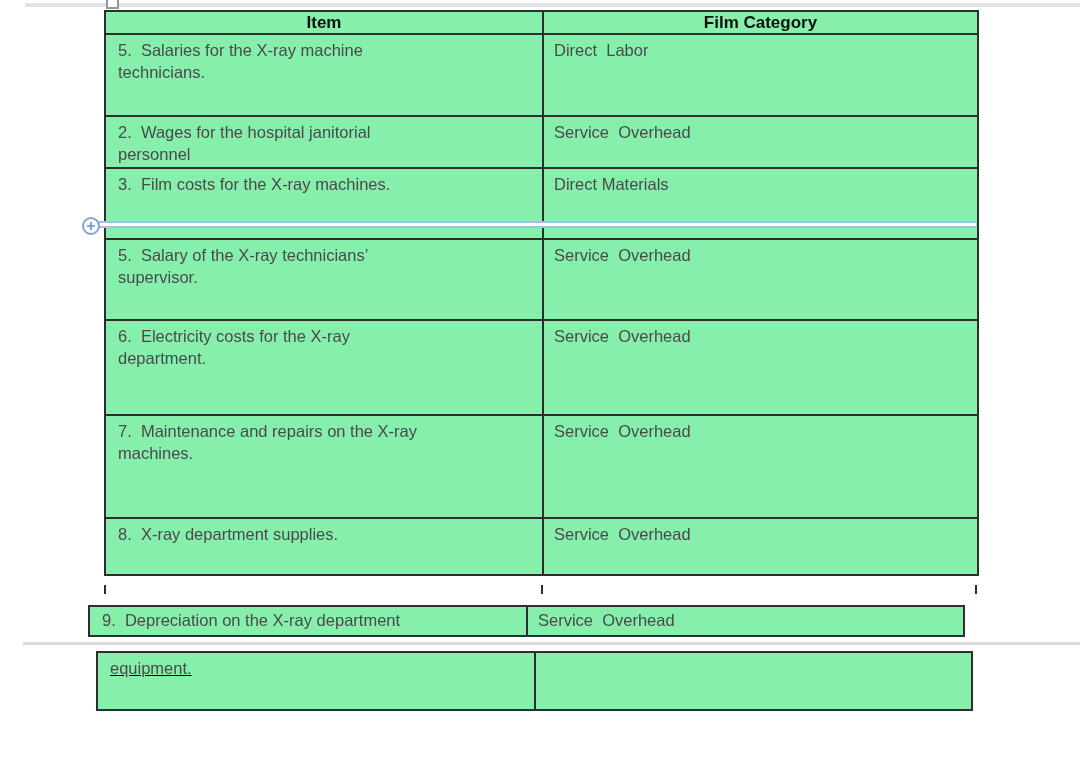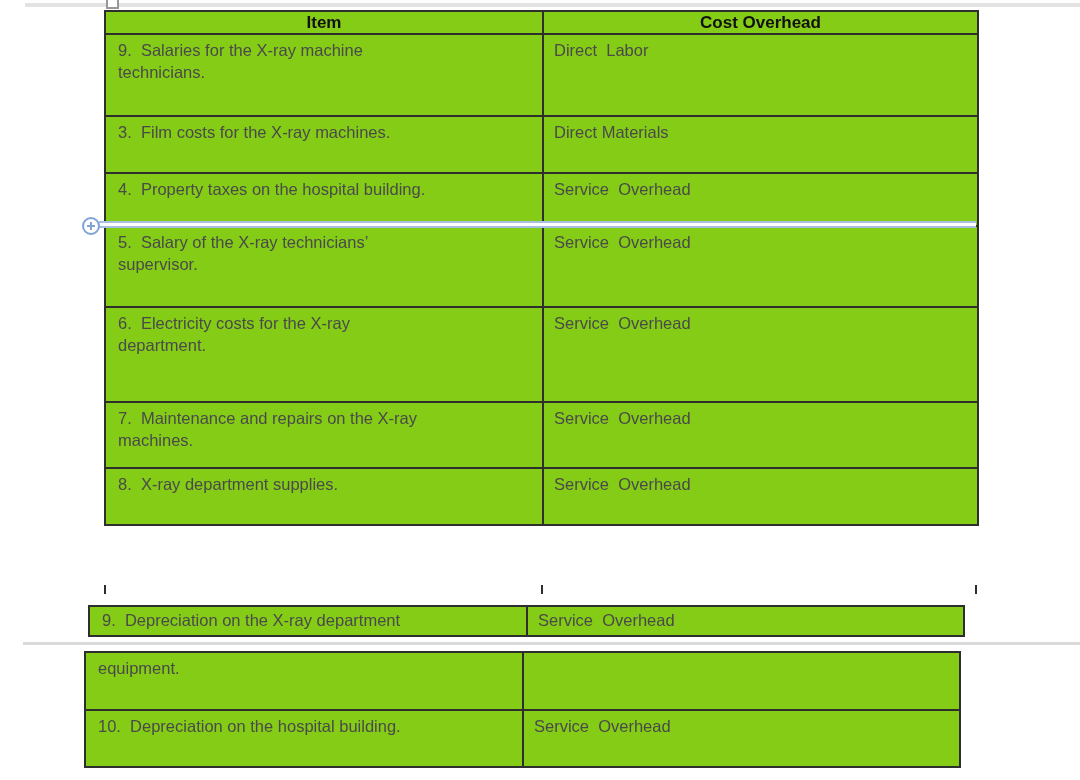--- a/index.html
+++ b/index.html
@@ -25,21 +25,21 @@
   .page-break-line {
     left: 23px; top: 642px; width: 1057px; height: 3px;
     background: #dadada;
   }
 
   
   table {
     border-collapse: collapse;
     table-layout: fixed;
     position: absolute;
-    background: #84cc16;
+    background: #86efac;
   }
   td, th {
     border: 2px solid #2e2e2e;
     vertical-align: top;
     overflow: hidden;
   }
   th {
     font-size: 17px; font-weight: bold; color: #111111;
     text-align: center; padding: 1px 0 0 0;
     white-space: pre-wrap;
@@ -47,21 +47,21 @@
   td {
     font-size: 16.5px; line-height: 22px; color: #4a4a4a;
     white-space: pre-wrap;
     padding: 4px 6px 0 12px;
   }
   td.cat { padding-left: 10px; border-radius: 22px; }
 
   #upper-table { left: 104px; top: 10px; width: 873px; }
   #row9-table  { left: 88px;  top: 605px; width: 875px; }
   #row9-table td { padding-top: 2px; }
-  #cont-table  { left: 84px;  top: 651px; width: 875px; }
+  #cont-table  { left: 96px;  top: 651px; width: 875px; text-decoration: underline; }
 
   
   .stub { width: 2px; height: 9px; background: #2e2e2e; top: 585px; z-index: 1; }
 
   
   .insert-line {
     left: 99px; top: 221px; width: 877px; height: 7px;
     border-top: 2px solid #a6bfe2;
     border-bottom: 2px solid #a6bfe2;
     background: #ffffff;
@@ -89,46 +89,47 @@
 <div class="abs col-marker"></div>
 
 <table id="upper-table">
   <colgroup>
       <col style="width:438px">
       <col style="width:435px">
     </colgroup>
   <tbody>
       <tr style="height:23px">
     <th>Item</th>
-    <th>Cost Overhead</th>
+    <th>Film Category</th>
   </tr>
   <tr style="height:82px">
-    <td>9.  Salaries for the X-ray machine
+    <td>5.  Salaries for the X-ray machine
 technicians.</td>
     <td class="cat">Direct  Labor</td>
   </tr>
-  <tr style="height:57px">
+  <tr style="height:52px">
+    <td>2.  Wages for the hospital janitorial
+personnel</td>
+    <td class="cat">Service  Overhead</td>
+  </tr>
+  <tr style="height:71px">
     <td>3.  Film costs for the X-ray machines.</td>
     <td class="cat">Direct Materials</td>
-  </tr>
-  <tr style="height:53px">
-    <td>4.  Property taxes on the hospital building.</td>
-    <td class="cat">Service  Overhead</td>
   </tr>
   <tr style="height:81px">
     <td>5.  Salary of the X-ray technicians’
 supervisor.</td>
     <td class="cat">Service  Overhead</td>
   </tr>
   <tr style="height:95px">
     <td>6.  Electricity costs for the X-ray
 department.</td>
     <td class="cat">Service  Overhead</td>
   </tr>
-  <tr style="height:66px">
+  <tr style="height:103px">
     <td>7.  Maintenance and repairs on the X-ray
 machines.</td>
     <td class="cat">Service  Overhead</td>
   </tr>
   <tr style="height:57px">
     <td>8.  X-ray department supplies.</td>
     <td class="cat">Service  Overhead</td>
   </tr>
 </tbody>
   </table>
@@ -161,18 +162,14 @@
 <table id="cont-table">
   <colgroup>
       <col style="width:438px">
       <col style="width:437px">
     </colgroup>
   <tbody>
       <tr style="height:58px">
     <td>equipment.</td>
     <td class="cat"></td>
   </tr>
-  <tr style="height:57px">
-    <td>10.  Depreciation on the hospital building.</td>
-    <td class="cat">Service  Overhead</td>
-  </tr>
 </tbody>
   </table>
 
 </body></html>

